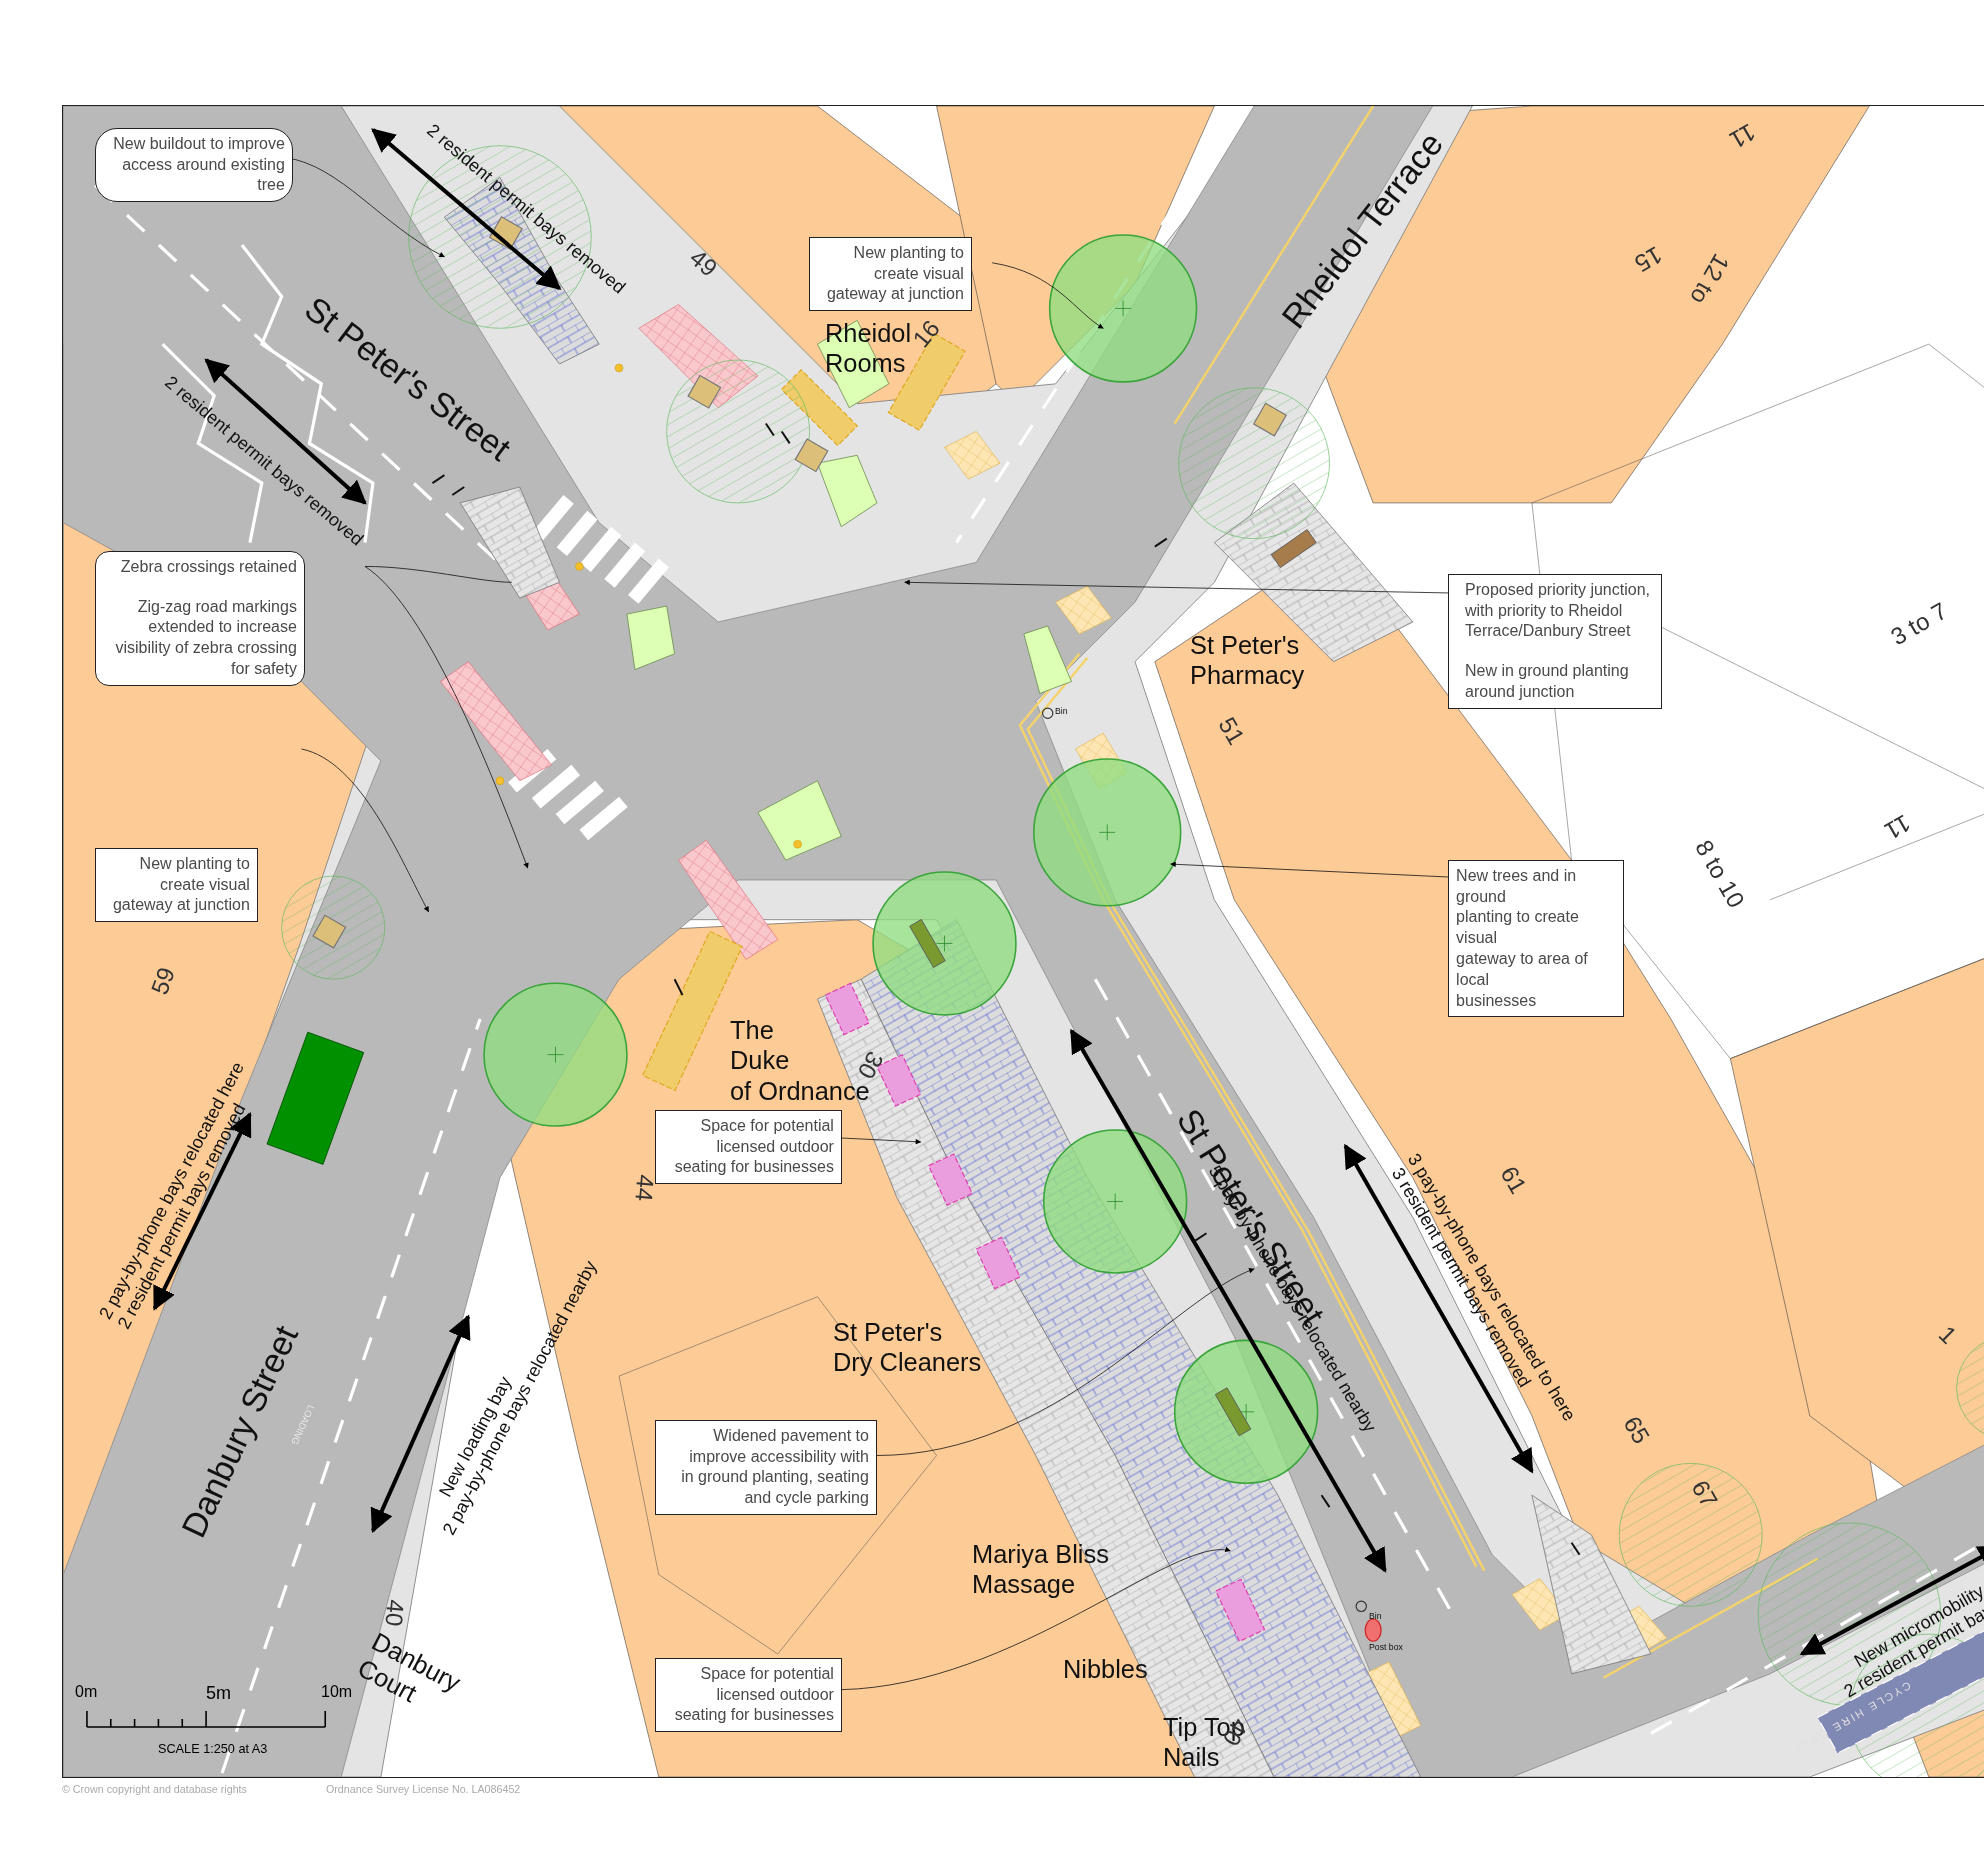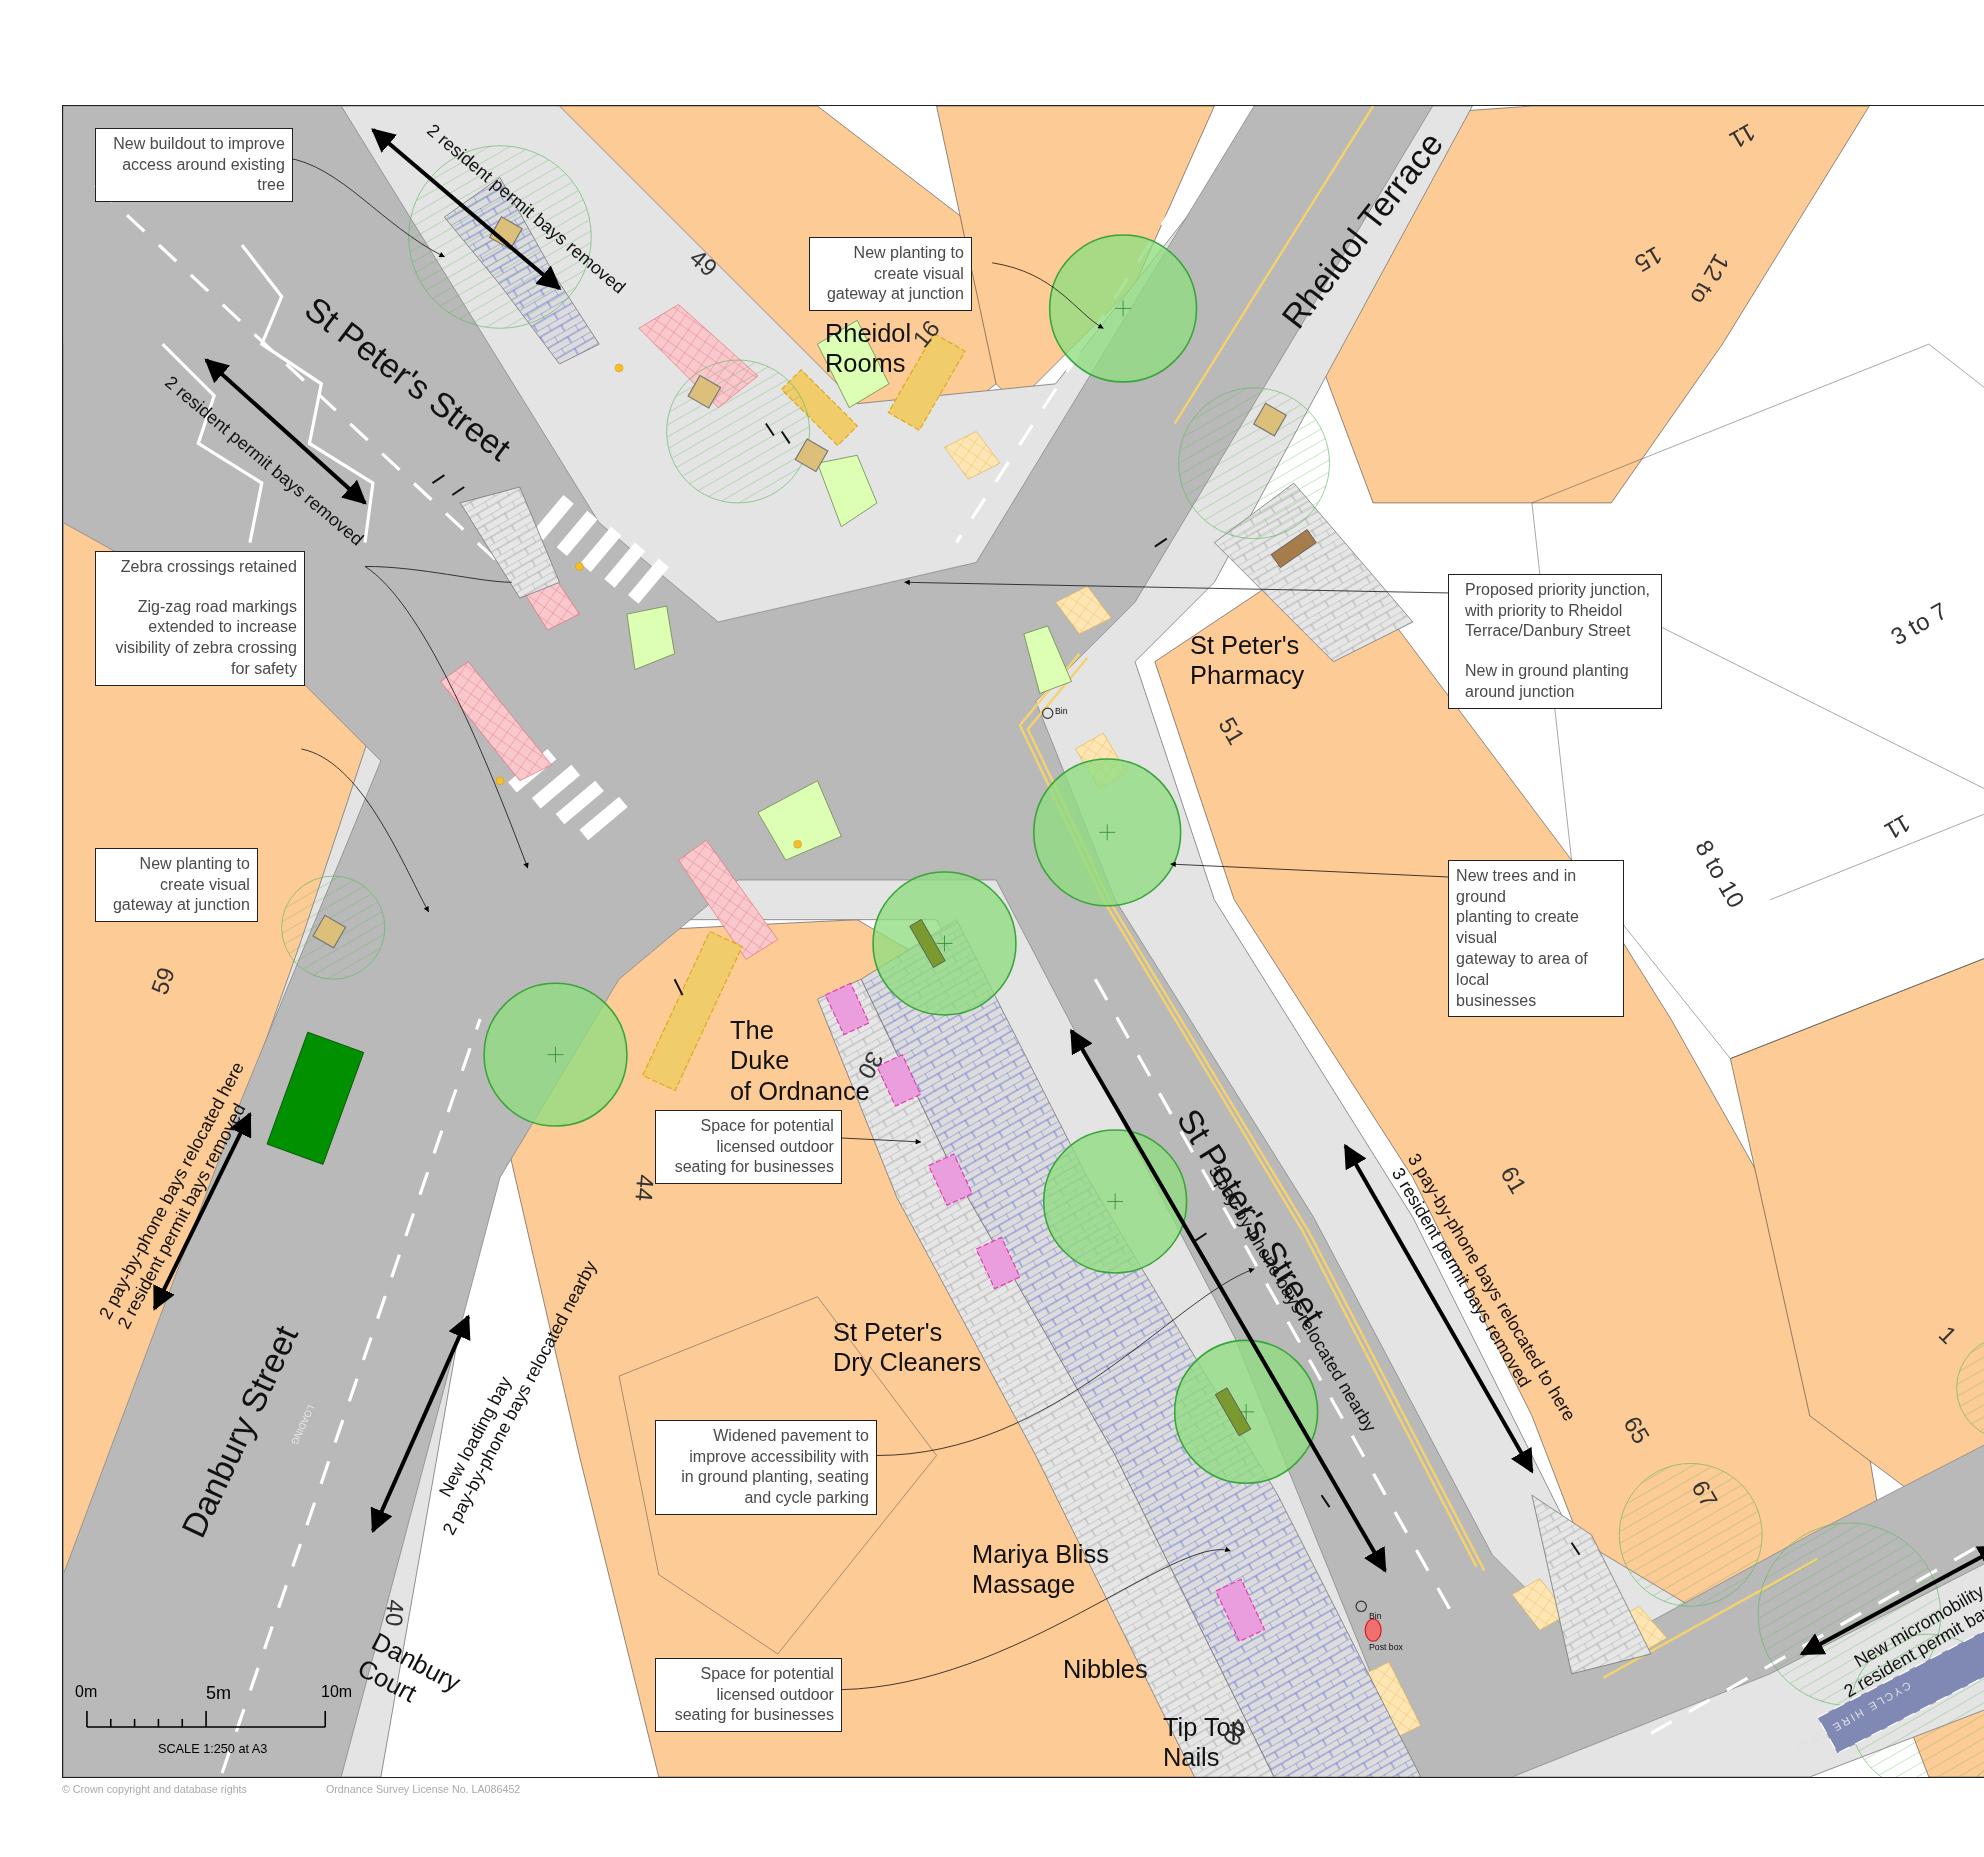--- a/index.html
+++ b/index.html
@@ -327,26 +327,26 @@
   <div class="house-no" style="left:87px;top:861px;transform:rotate(-70deg);">59</div>
   <div class="house-no" style="left:794px;top:945px;transform:rotate(120deg);">30</div>
   <div class="house-no" style="left:568px;top:1068px;transform:rotate(95deg);">44</div>
   <div class="house-no" style="left:1437px;top:1060px;transform:rotate(60deg);">61</div>
   <div class="house-no" style="left:1560px;top:1310px;transform:rotate(60deg);">65</div>
   <div class="house-no" style="left:1628px;top:1374px;transform:rotate(60deg);">67</div>
   <div class="house-no" style="left:1878px;top:1215px;transform:rotate(45deg);">1</div>
   <div class="house-no" style="left:318px;top:1493px;transform:rotate(95deg);">40</div>
   <div class="house-no" style="left:1159px;top:1612px;transform:rotate(120deg);">40</div>
 
-  <div class="callout" style="left:32px;top:22px;width:198px;">
+  <div class="callout" style="left:32px;top:22px;width:198px;border-radius:22px;">
     <p>New buildout to improve</p>
     <p>access around existing</p>
     <p>tree</p>
   </div>
-  <div class="callout" style="left:32px;top:445px;width:210px;">
+  <div class="callout" style="left:32px;top:445px;width:210px;border-radius:14px;">
     <p>Zebra crossings retained</p>
     <p style="height:19px"></p>
     <p>Zig-zag road markings</p>
     <p>extended to increase</p>
     <p>visibility of zebra crossing</p>
     <p>for safety</p>
   </div>
   <div class="callout" style="left:32px;top:742px;width:163px;">
     <p>New planting to</p>
     <p>create visual</p>

